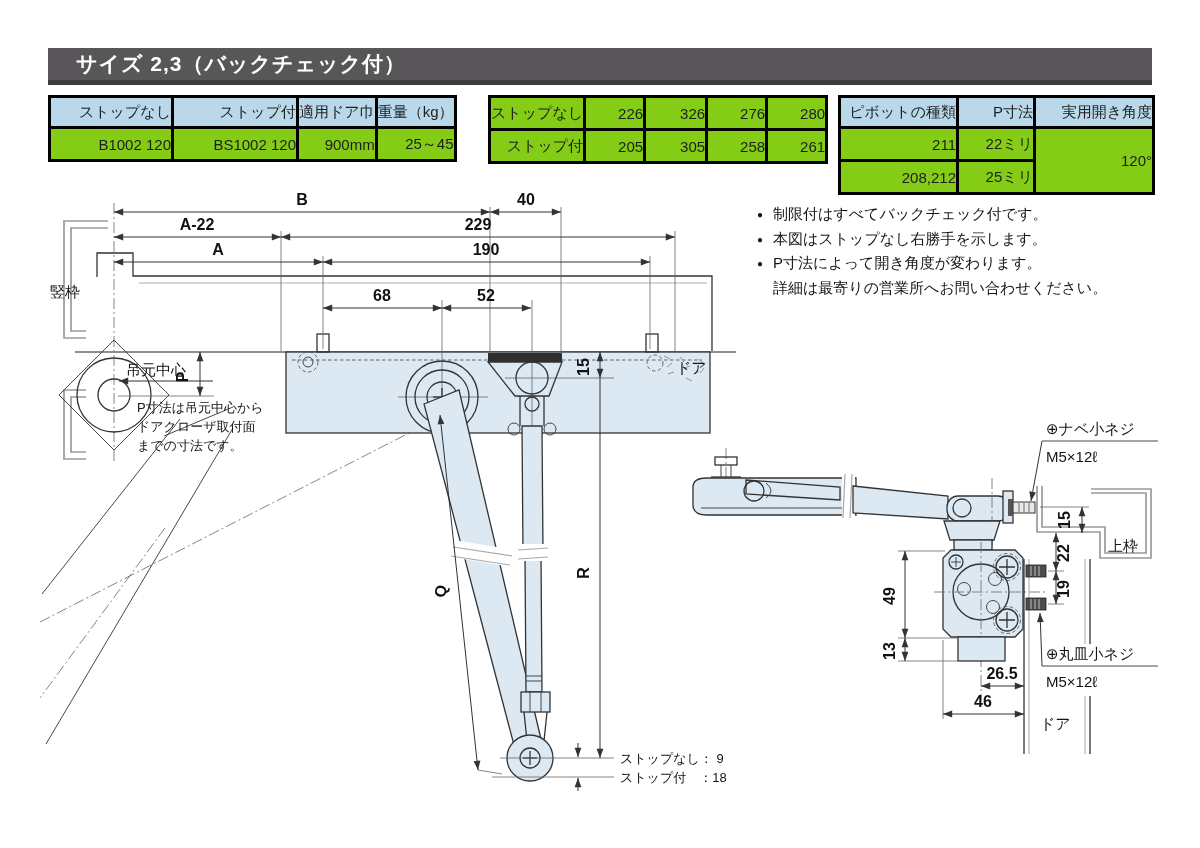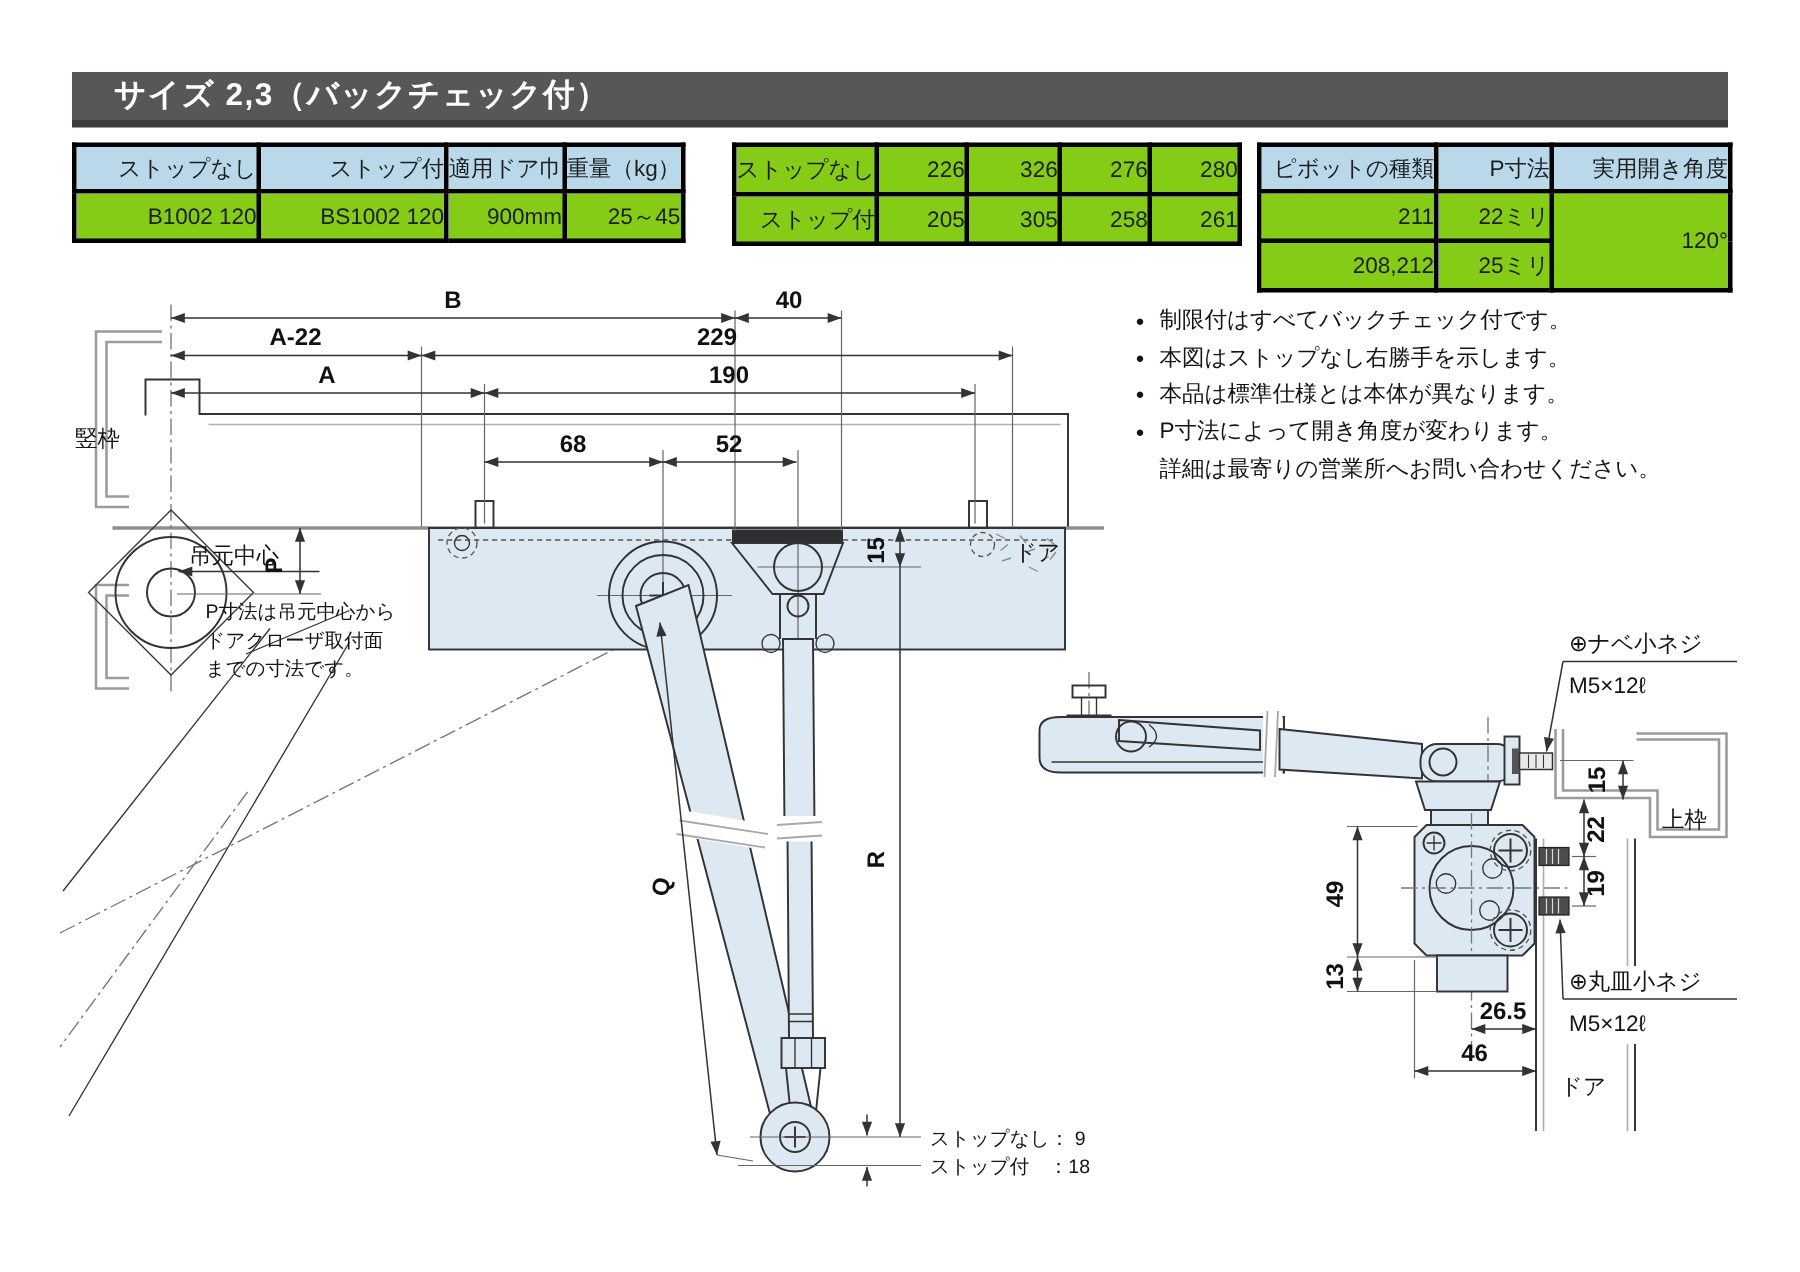--- a/index.html
+++ b/index.html
@@ -378,16 +378,15 @@
   <tr>
     <td>208,212</td>
     <td>25ミリ</td>
   </tr>
 </tbody>
   </table>
 
 <div class="layer notes">
   <div class="nline"><span class="blt">●</span><span>制限付はすべてバックチェック付です。</span></div>
   <div class="nline"><span class="blt">●</span><span>本図はストップなし右勝手を示します。</span></div>
-  <div class="nline"><span class="blt">●</span><span>本品は標準仕様とは本体が異なります。</span></div>
   <div class="nline"><span class="blt">●</span><span>P寸法によって開き角度が変わります。</span></div>
   <div class="nline"><span class="blt"></span><span>詳細は最寄りの営業所へお問い合わせください。</span></div>
 </div>
 
 </body></html>

